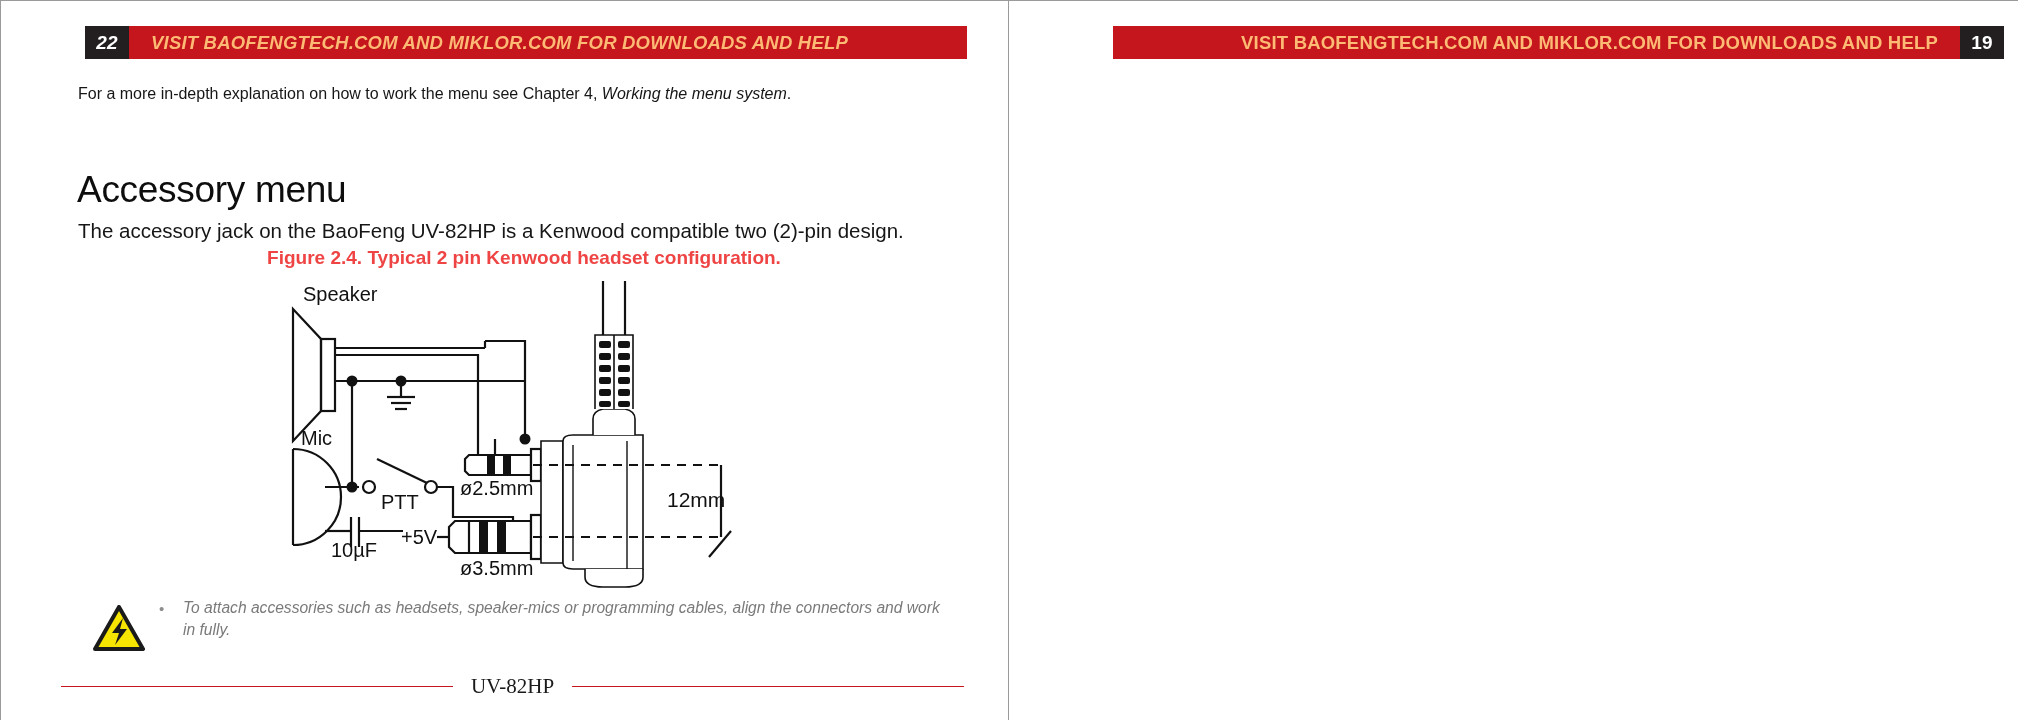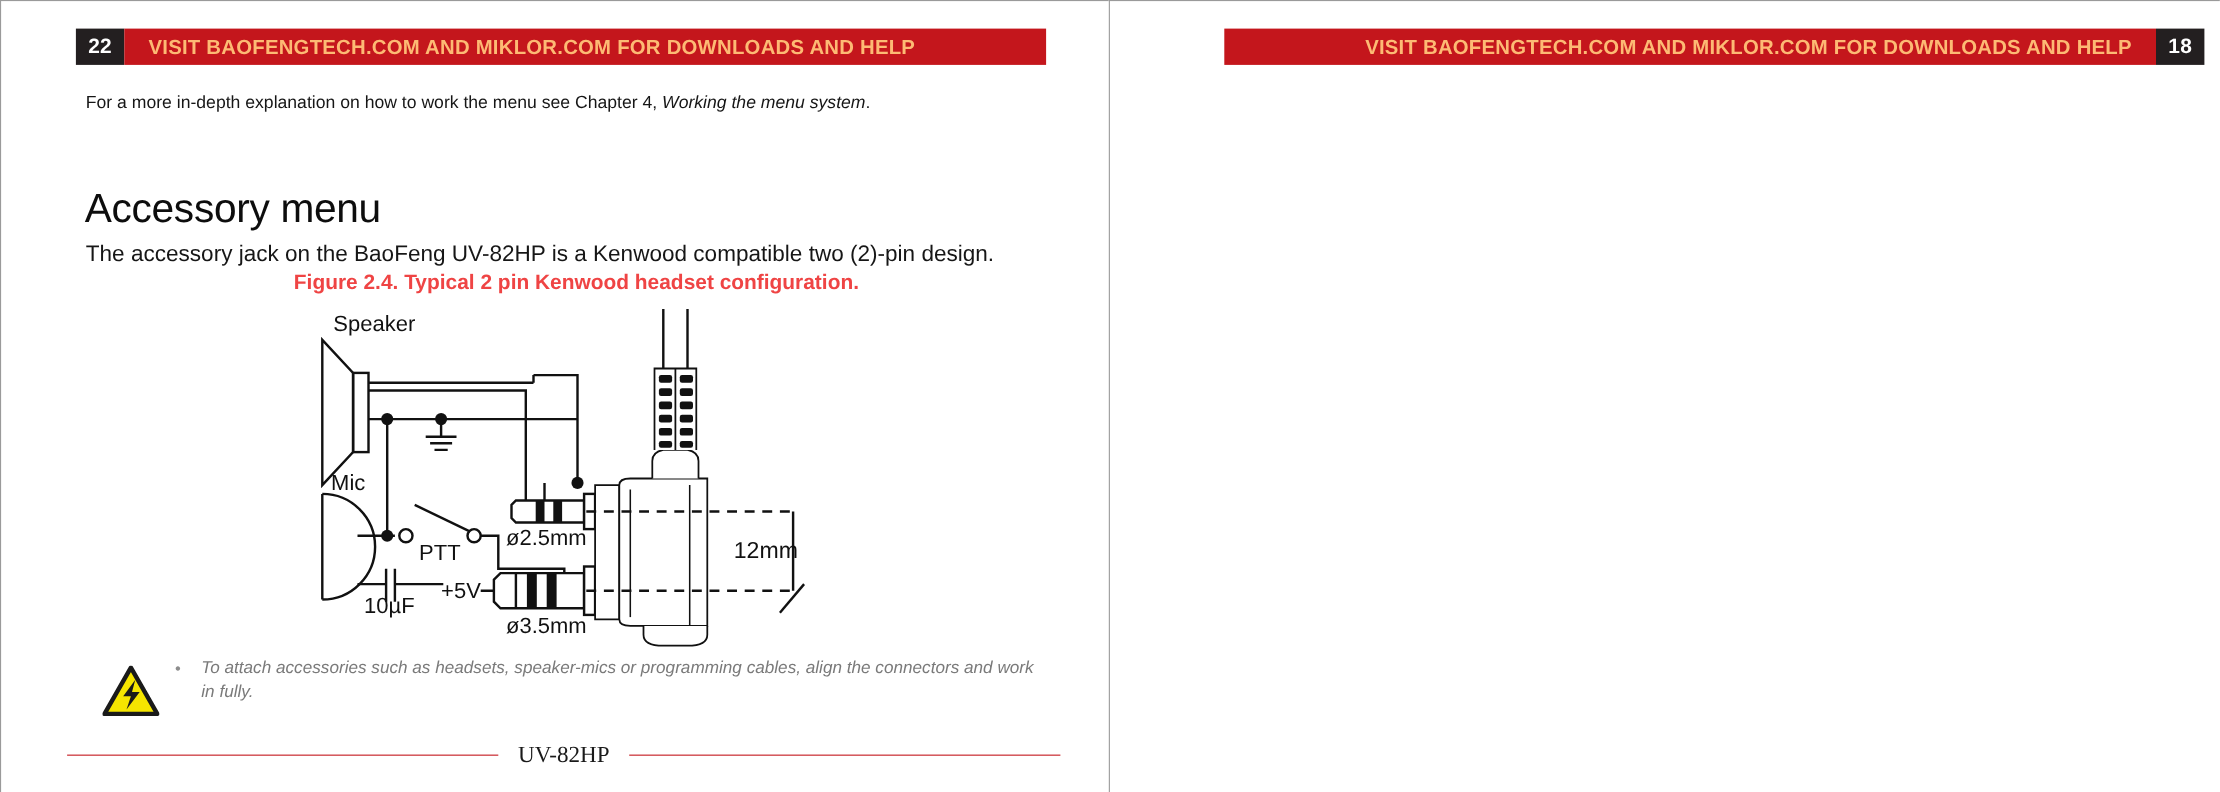--- a/index.html
+++ b/index.html
@@ -11,21 +11,21 @@
     overflow:hidden;
     position:relative;
   }
   .spread { position:absolute; inset:0; display:flex; }
   .page { position:relative; height:720px; background:#fff; }
   .page-left  { width:1008px; border-top:1px solid #9a9a9a; border-left:1px solid #9a9a9a; }
   .page-right { width:1010px; border-top:1px solid #9a9a9a; border-left:1px solid #9a9a9a; }
 
   
   .runhead { position:absolute; top:25px; height:33px; display:flex; align-items:stretch; }
-  .runhead-left  { left:68px;  }
+  .runhead-left  { left:84px;font-style:italic;  }
   .runhead-right { right:14px; }
   .pagenum {
     background:#231f20; color:#ffffff;
     font-weight:bold; font-size:19px; letter-spacing:.3px;
     display:flex; align-items:center; justify-content:center;
     width:44px;
   }
   .runbar {
     background:#c4161c; color:#fdba74;
     font-weight:bold; font-size:18.5px; letter-spacing:.2px;
@@ -244,18 +244,18 @@
       <span class="foot-rule"></span>
       <span class="foot-txt">UV-82HP</span>
       <span class="foot-rule"></span>
     </div>
   </div>
 
   <div class="page page-right">
 
     <div class="runhead runhead-right">
       <div class="runbar">VISIT BAOFENGTECH.COM AND MIKLOR.COM FOR DOWNLOADS AND HELP</div>
-      <div class="pagenum">18</div>
+      <div class="pagenum">19</div>
     </div>
 
   </div>
 
 </div>
 
 </body></html>

